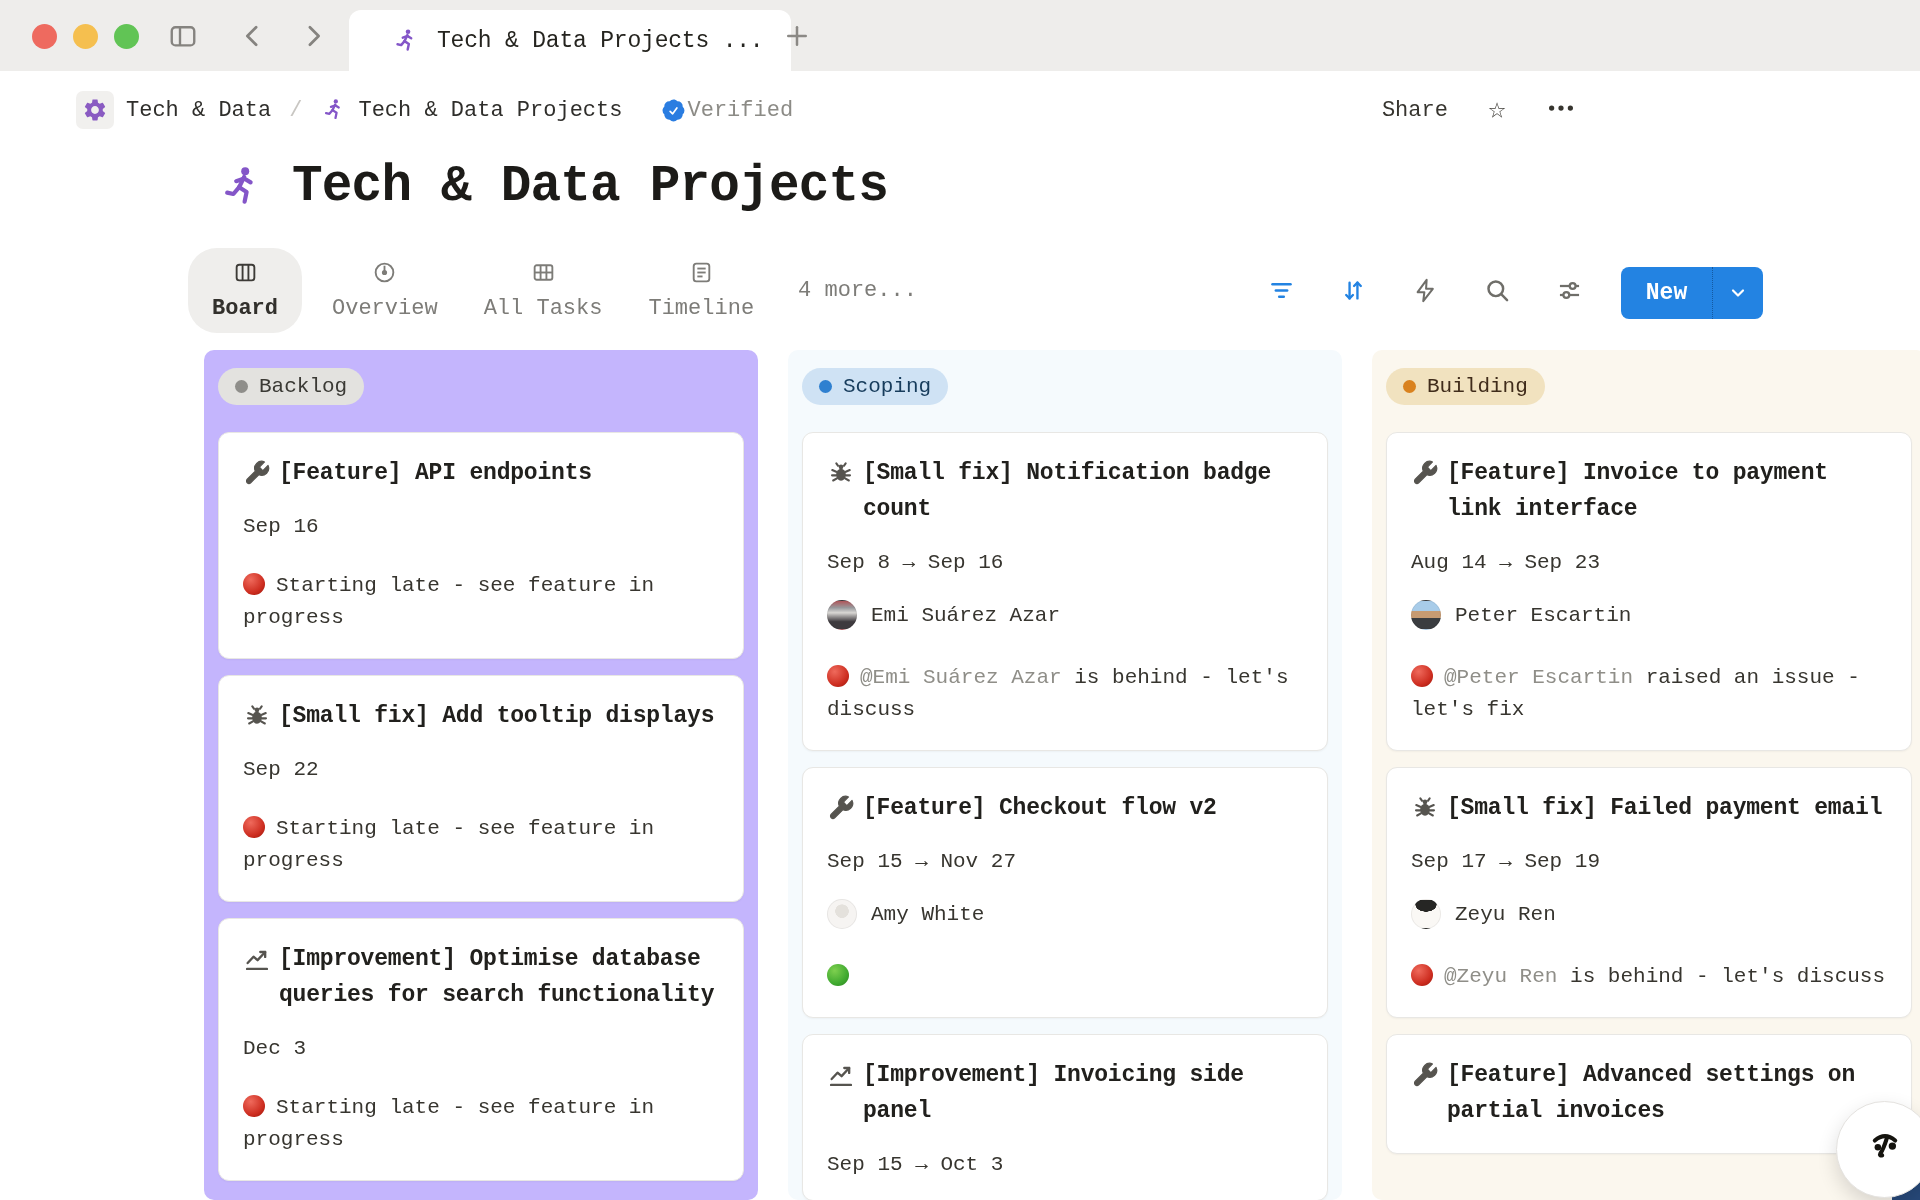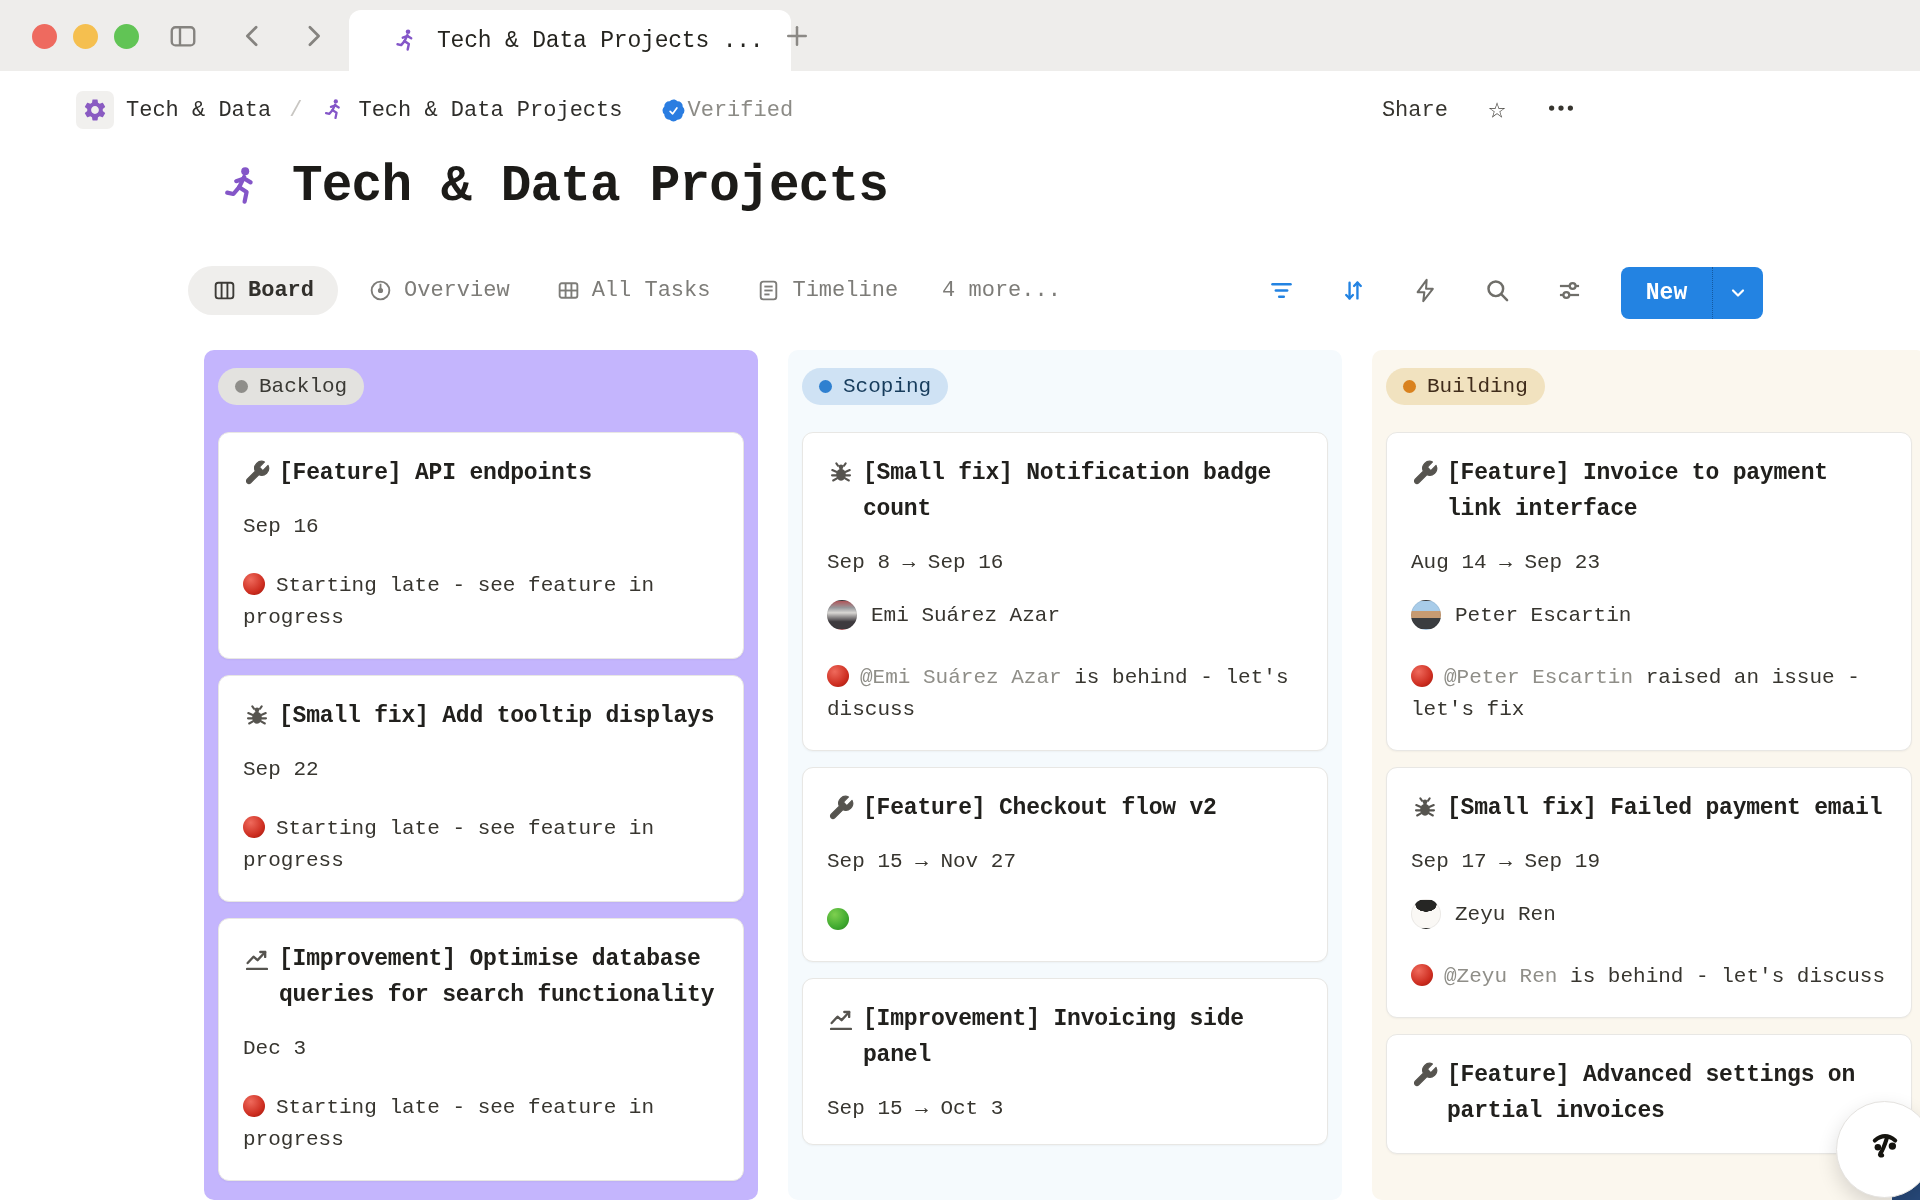--- a/index.html
+++ b/index.html
@@ -40,21 +40,21 @@
   .star{font-size:30px;color:#403e39;line-height:1;}
   .dots svg{width:30px;height:30px;}
 
   
   .title-row{position:absolute;top:158px;left:216px;display:flex;align-items:center;gap:28px;}
   .title-runner{width:48px;height:48px;color:#8456c8;flex:none;}
   .page-title{font-size:51px;font-weight:700;color:#1c1b18;letter-spacing:-0.8px;}
 
   
   .views-row{position:absolute;top:261px;left:188px;height:58px;display:flex;align-items:center;gap:14px;}
-  .view-tab{display:flex;align-items:center;gap:11px;padding:12px 16px;border-radius:29px;font-size:22px;color:#7d7c78;font-weight:500;}
+  .view-tab{display:flex;align-items:center;gap:11px;padding:12px 16px;border-radius:29px;font-size:22px;color:#7d7c78;font-weight:500;flex-direction:column;}
   .view-tab svg{width:25px;height:25px;}
   .view-tab.active{background:#efeeec;color:#32302c;font-weight:600;padding:12px 24px;}
   .more-views{font-size:22px;color:#7d7c78;font-weight:500;margin-left:14px;}
   .tools{position:absolute;top:261px;right:337px;height:58px;display:flex;align-items:center;gap:45px;}
   .tool-btn{width:27px;height:27px;}
   .tool-btn svg{width:27px;height:27px;}
   .blue-ic{color:#2383e2;}
   .gray-ic{color:#6f6e69;}
   .new-btn{position:absolute;top:267px;right:157px;width:142px;height:52px;background:#2383e2;border-radius:8px;display:flex;align-items:center;color:#fff;}
   .new-label{flex:1;text-align:center;font-size:23px;font-weight:600;}
@@ -370,20 +370,24 @@
       <div class="card">
         <div class="card-title">
           <span class="ticon">
             <svg viewBox="0 0 24 24" fill="currentColor" stroke="currentColor" stroke-width="1" stroke-linejoin="round">
                 <path d="M14.7 6.3a1 1 0 0 0 0 1.4l1.6 1.6a1 1 0 0 0 1.4 0l3.77-3.77a6 6 0 0 1-7.94 7.94l-6.91 6.91a2.12 2.12 0 0 1-3-3l6.91-6.91a6 6 0 0 1 7.94-7.94l-3.76 3.76z"></path>
               </svg>
           </span>
           <span class="t-text">[Feature] Checkout flow v2</span>
         </div>
         <div class="meta">Sep 15 → Nov 27</div>
+        <div class="assignee">
+          <span class="av av-amy"></span>
+          <span>Amy White</span>
+        </div>
         <div class="status"><span class="sdot green"></span></div>
       </div>
 
       <div class="card">
         <div class="card-title">
           <span class="ticon">
             <svg viewBox="0 0 24 24" fill="none" stroke="currentColor" stroke-width="2" stroke-linecap="round" stroke-linejoin="round">
                 <path d="M3.5 20.5 H20.5"></path>
                 <path d="M4 15.5 L9 10 L12.5 13 L19 6"></path>
                 <polyline points="14.8 6 19 6 19 10.2"></polyline>

